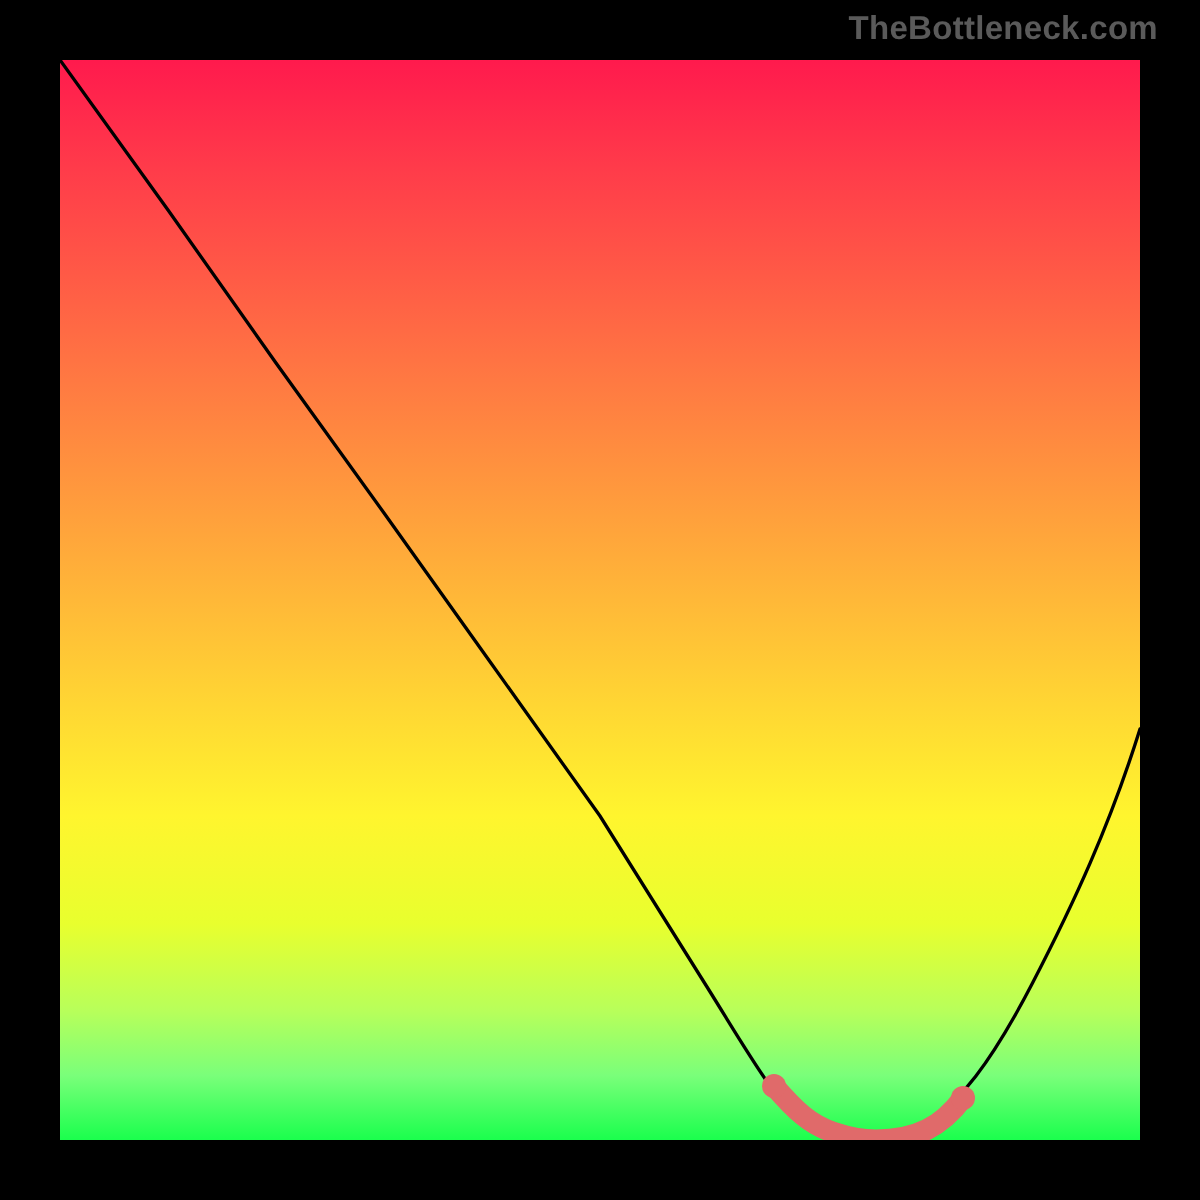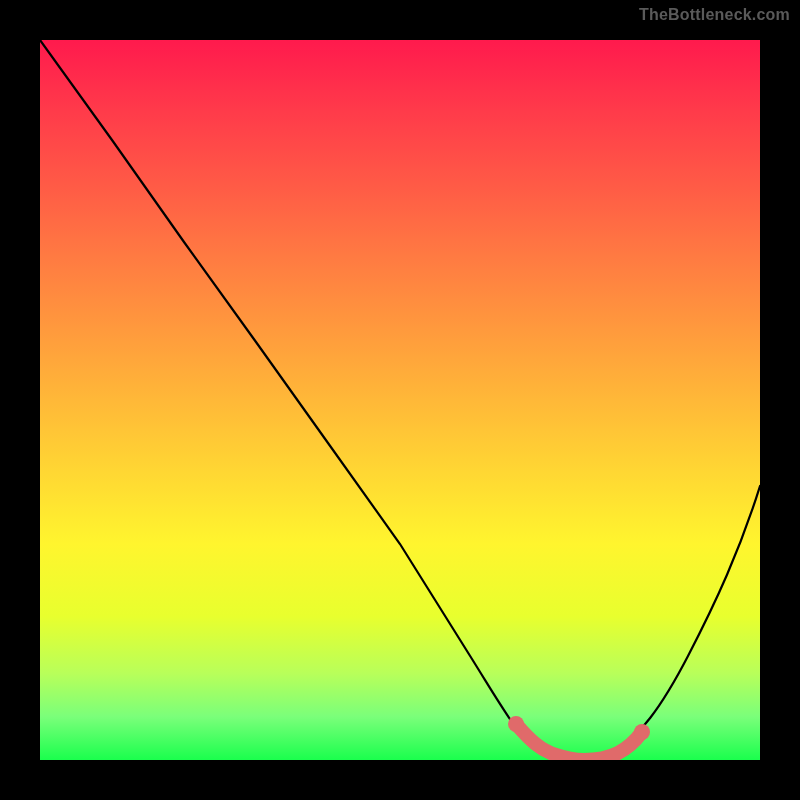--- a/index.html
+++ b/index.html
@@ -28,23 +28,23 @@
       #fff52e 70%,
       #e8ff2e 80%,
       #b8ff5a 88%,
       #7aff7a 94%,
       #1aff4d 100%
     );
   }
   .watermark {
     position: absolute;
     top: 6px;
-    right: 10px;
+    right: 28px;
     color: #5a5a5a;
-    font-size: 16px;
+    font-size: 22px;
     font-weight: 600;
     letter-spacing: 0.2px;
     z-index: 20;
   }
   svg.curve {
     position: absolute;
     left: 0;
     top: 0;
     width: 720px;
     height: 720px;

